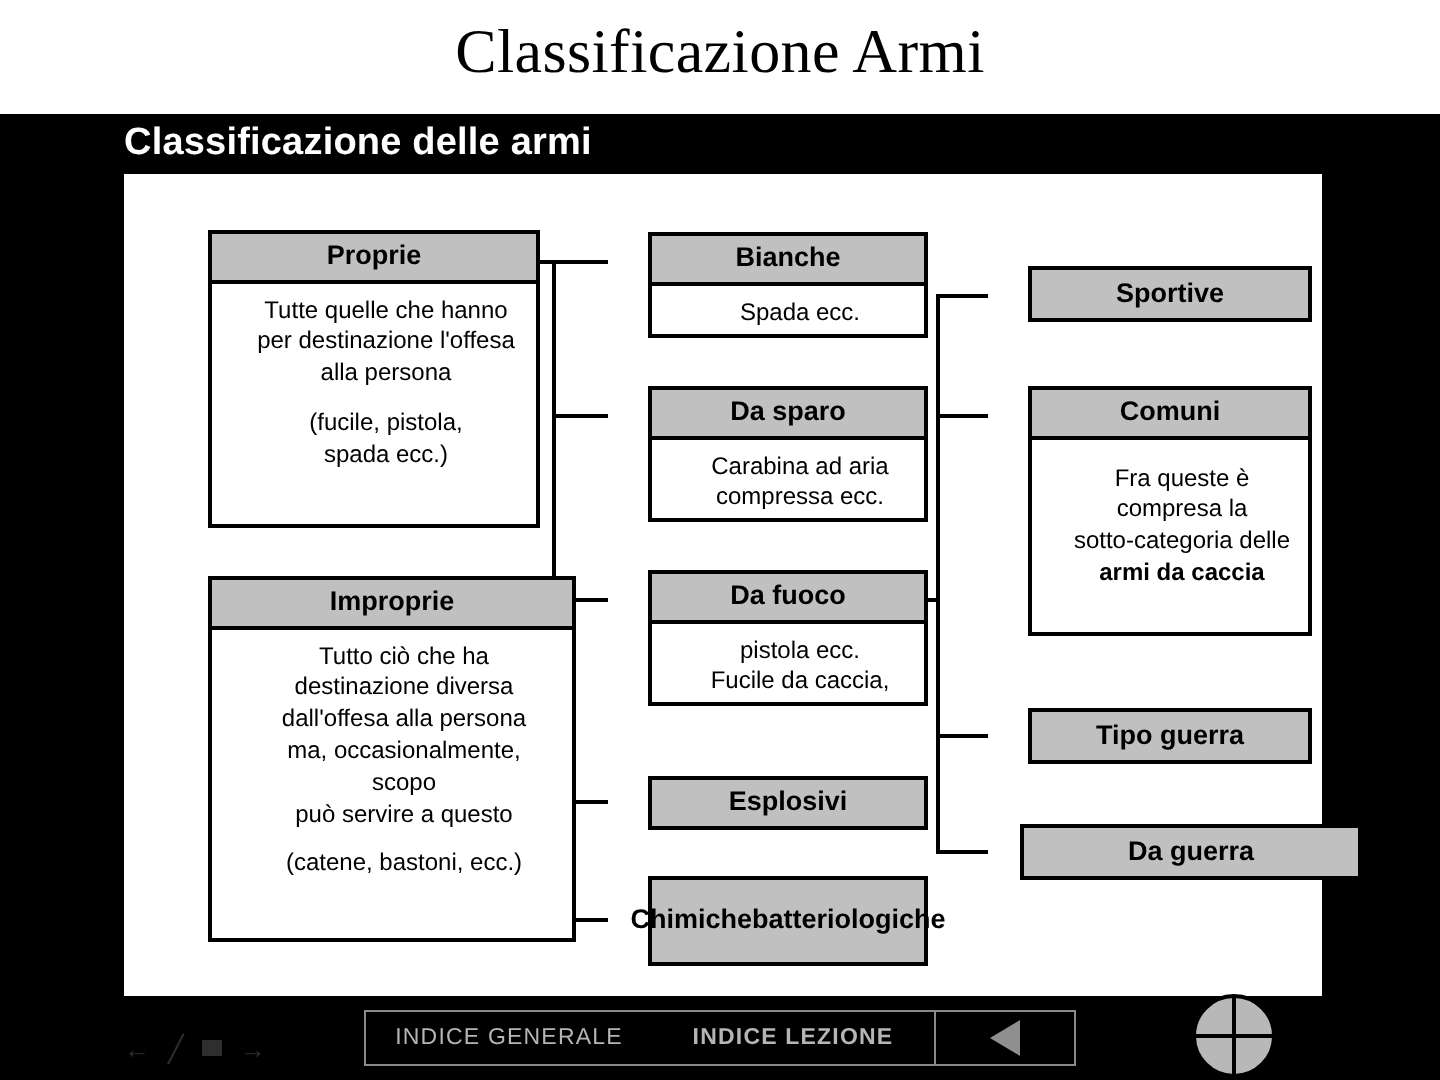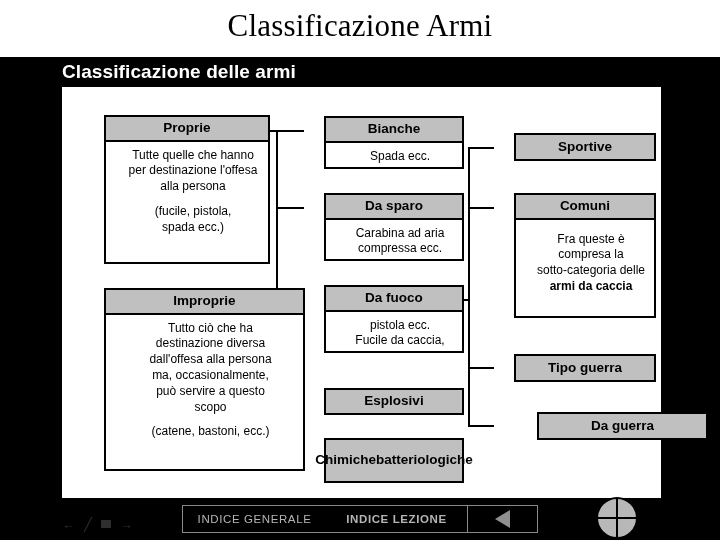--- a/index.html
+++ b/index.html
@@ -194,29 +194,29 @@
       <div class="box-body">
         <div>Tutte quelle che hanno</div>
         <div>per destinazione l'offesa</div>
         <div>alla persona</div>
         <span class="gap"></span>
         <div>(fucile, pistola,</div>
         <div>spada ecc.)</div>
       </div>
     </div>
 
-    <div class="box" style="left:21px; top:201px; width:201px; height:183px;">
+    <div class="box" style="left:21px; top:201px; width:184px; height:183px;">
       <div class="box-head">Improprie</div>
       <div class="box-body">
         <div>Tutto ciò che ha</div>
         <div>destinazione diversa</div>
         <div>dall'offesa alla persona</div>
         <div>ma, occasionalmente,</div>
+        <div>scopo</div>
         <div>può servire a questo</div>
-        <div>scopo</div>
         <span class="gap"></span>
         <div>(catene, bastoni, ecc.)</div>
       </div>
     </div>
 
     <div class="box" style="left:241px; top:29px; width:140px; height:53px;">
       <div class="box-head">Bianche</div>
       <div class="box-body">
         <div>Spada ecc.</div>
       </div>
@@ -260,21 +260,21 @@
         <div>compresa la</div>
         <div>sotto-categoria delle</div>
         <div class="b">armi da caccia</div>
       </div>
     </div>
 
     <div class="box solo" style="left:431px; top:267px; width:142px; height:28px;">
       <div class="box-head" style="height:100%; display:flex; align-items:center; justify-content:center;">Tipo guerra</div>
     </div>
 
-    <div class="box solo" style="left:454px; top:325px; width:171px; height:28px;">
+    <div class="box solo" style="left:427px; top:325px; width:171px; height:28px;">
       <div class="box-head" style="height:100%; display:flex; align-items:center; justify-content:center;">Da guerra</div>
     </div>
 
   </div>
 
   <div class="mini-icons">
     <span class="mi">←</span>
     <span class="mi">╱</span>
     <span class="mi-sq"></span>
     <span class="mi">→</span>

